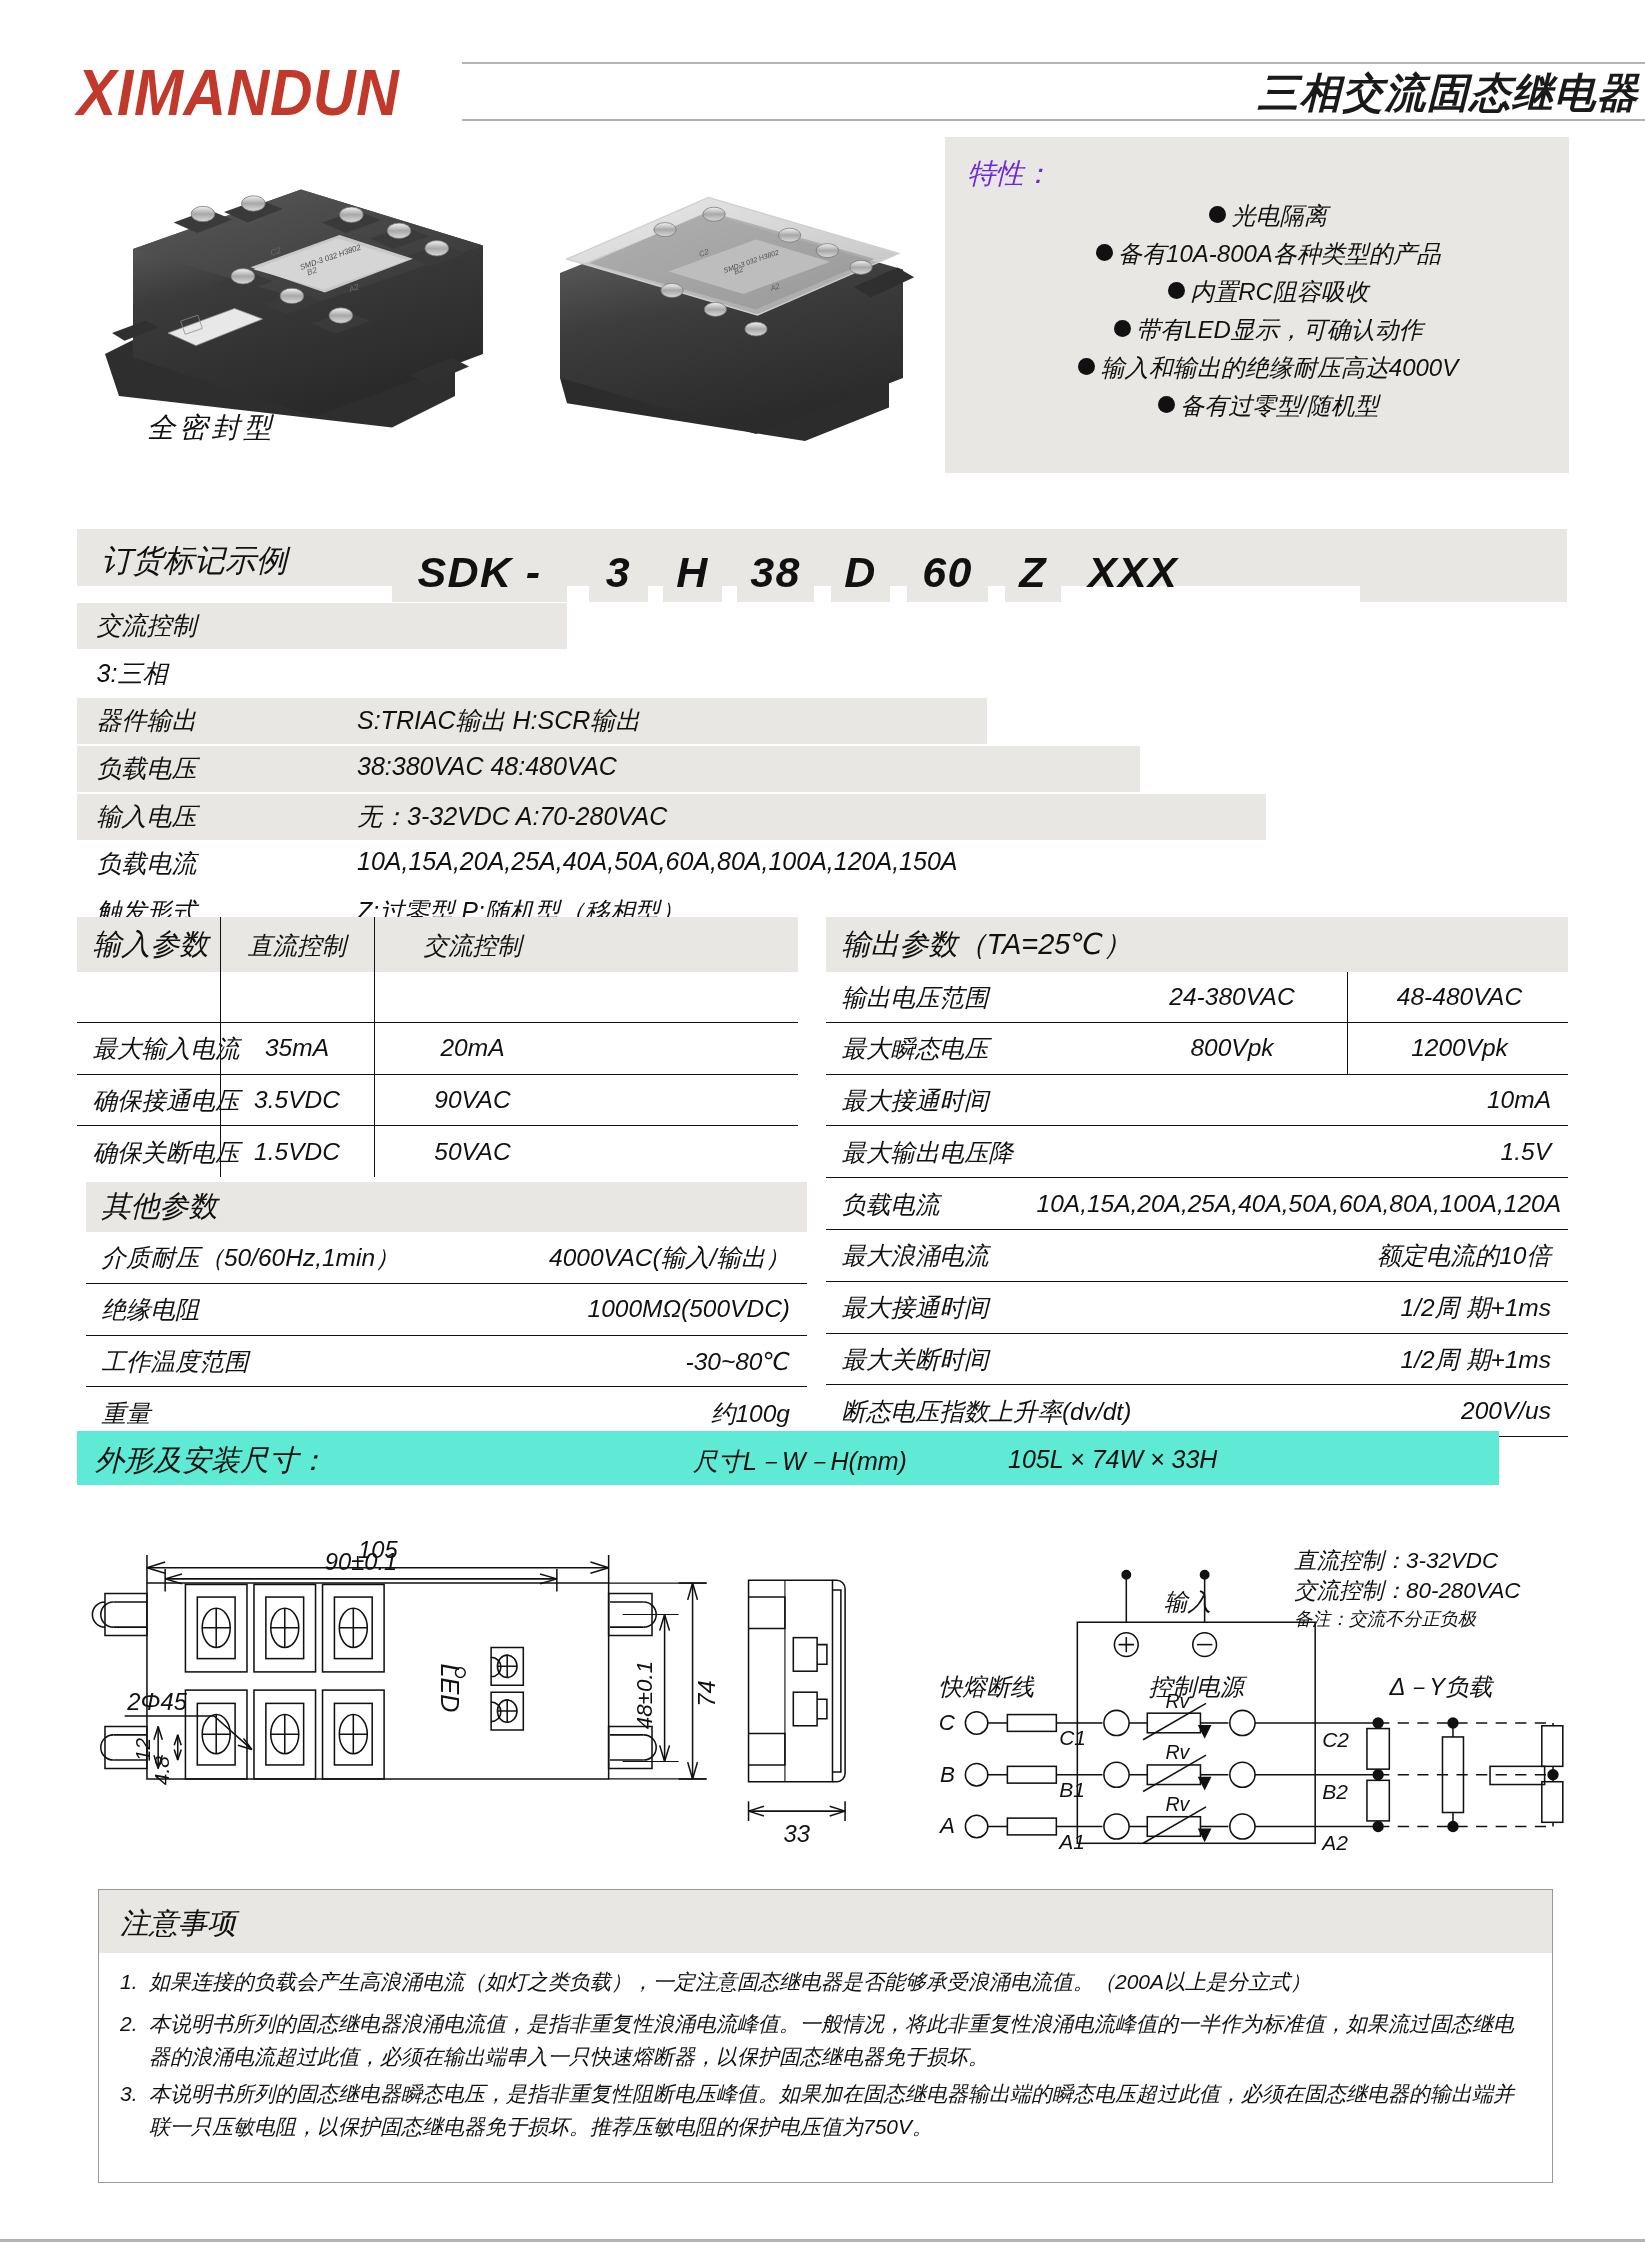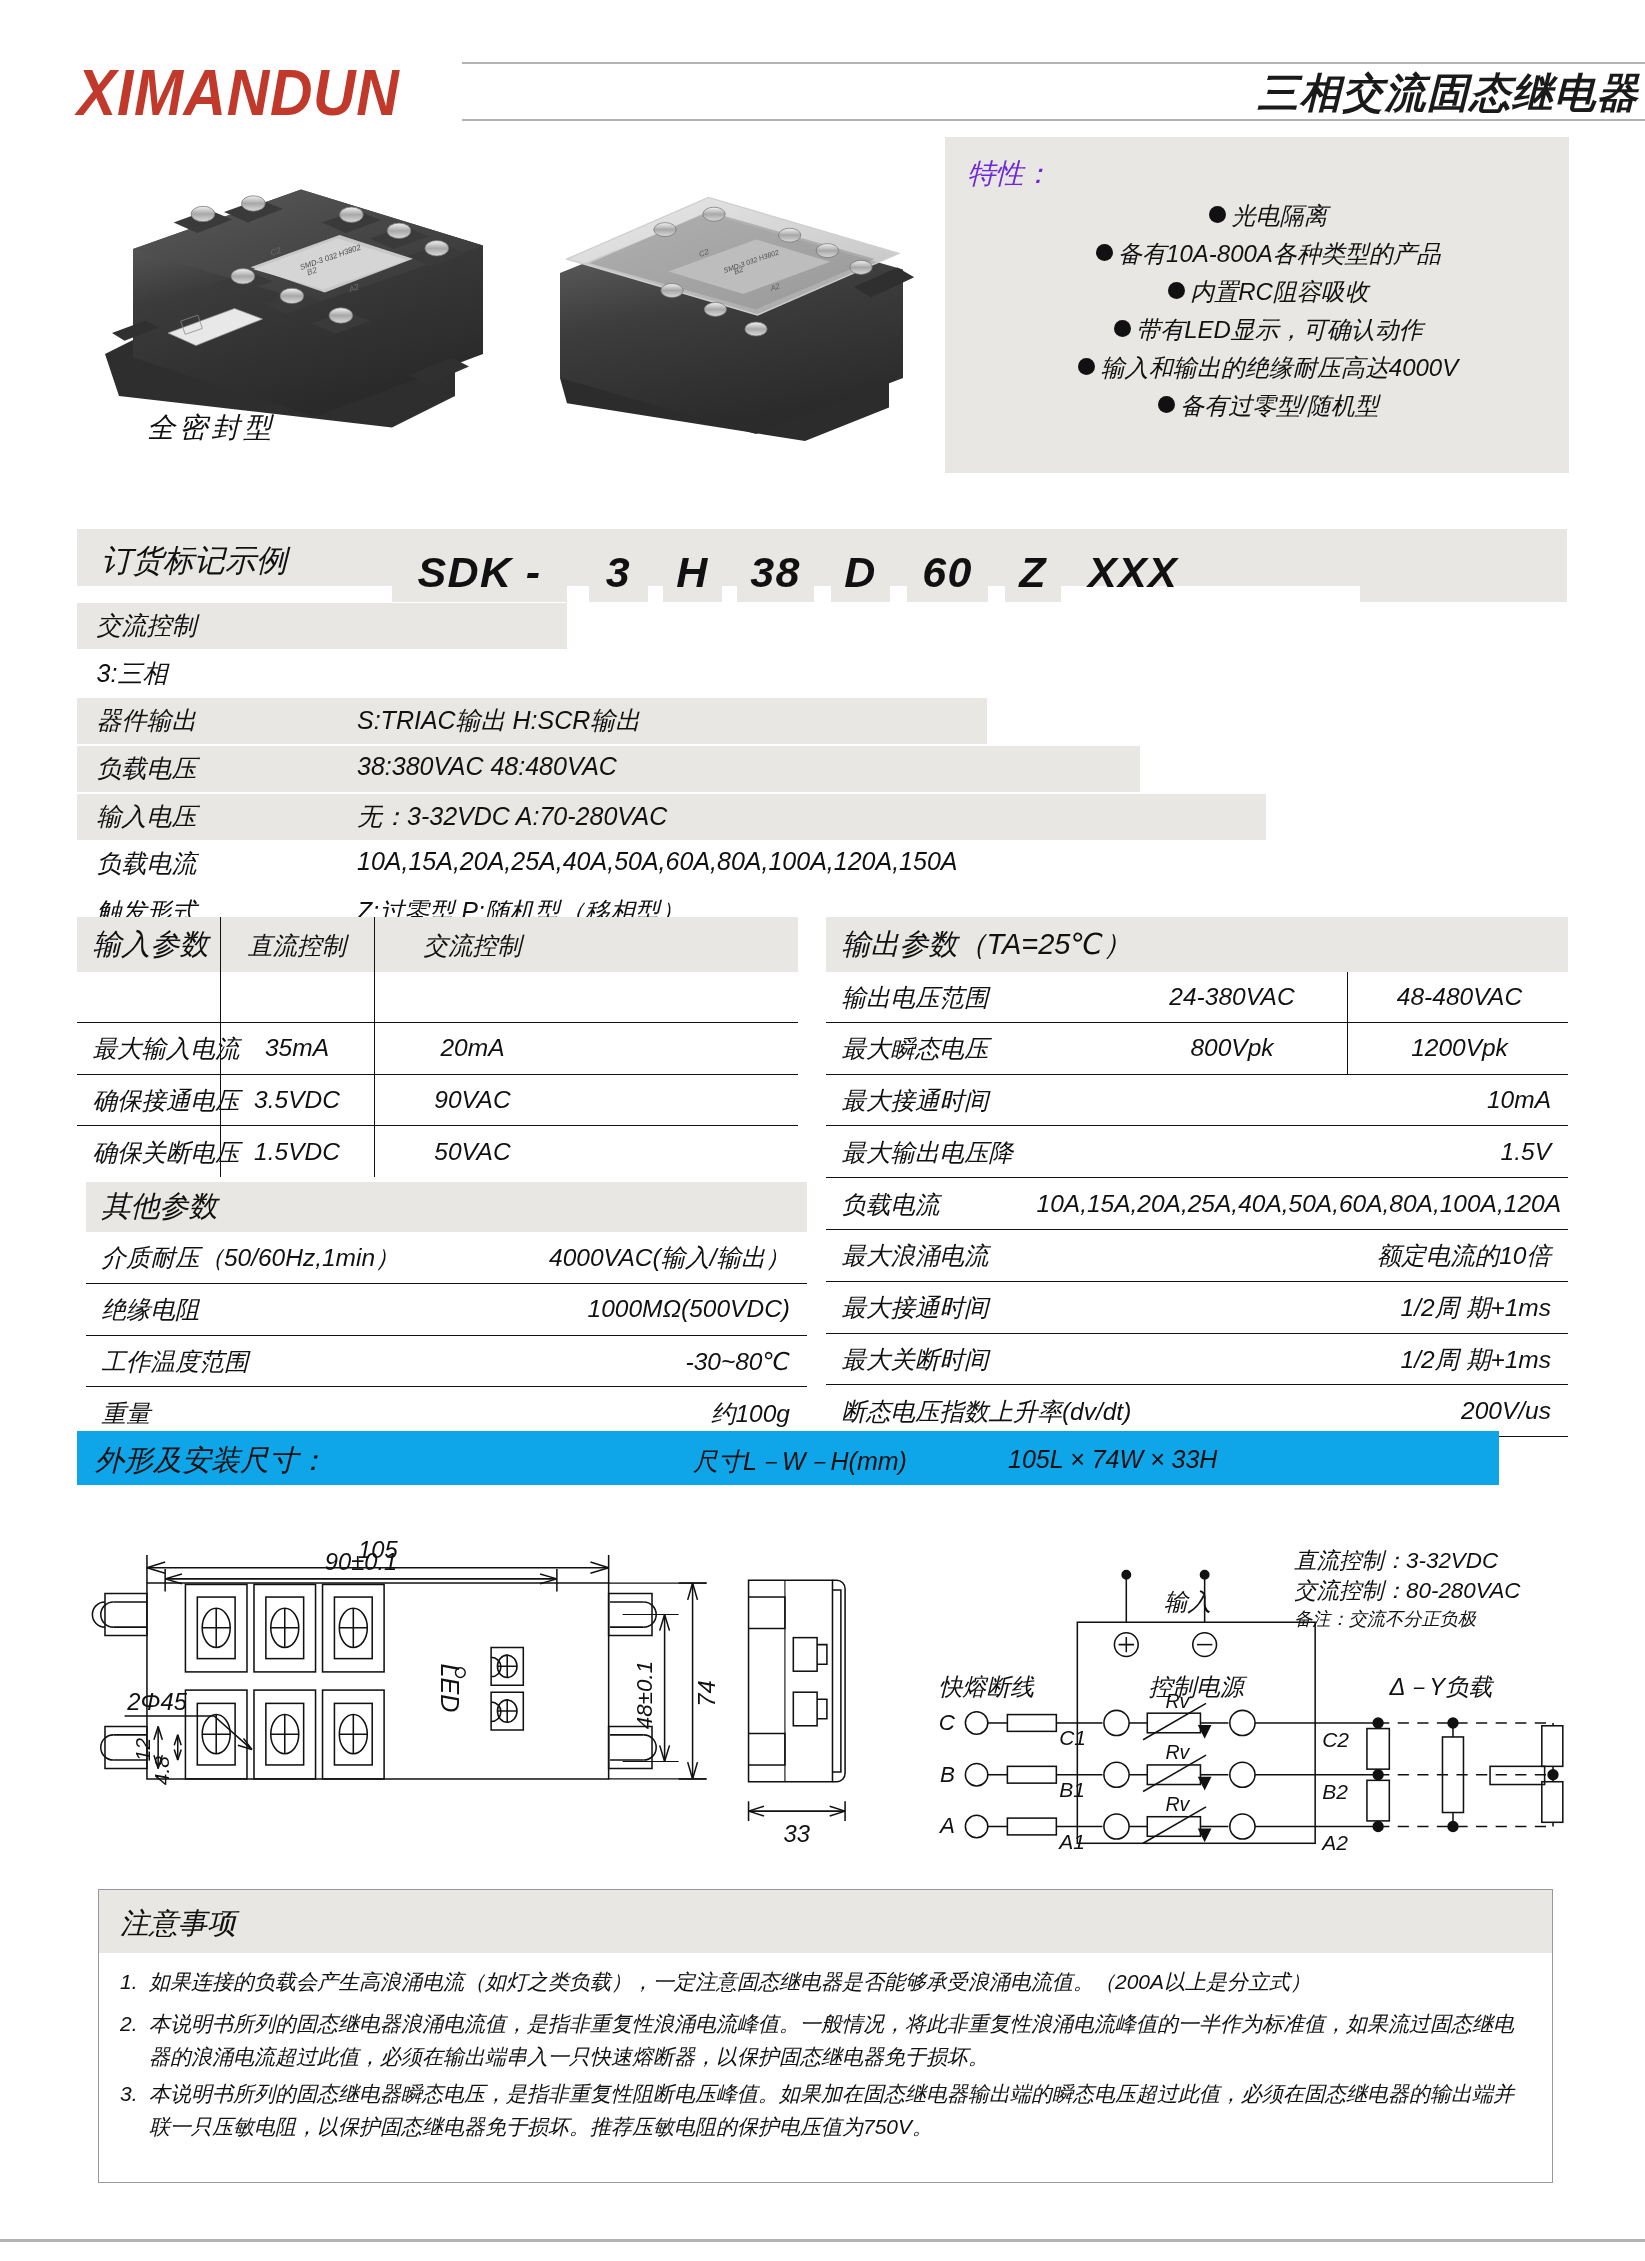--- a/index.html
+++ b/index.html
@@ -48,21 +48,21 @@
   .tbl{position:absolute;font-size:24.5px;color:#111;}
   .trow{position:absolute;left:0;width:100%;box-sizing:border-box;}
   .thead{background:#e9e7e3;}
   .cellL{position:absolute;left:15.4px;top:50%;transform:translateY(-50%);white-space:nowrap;}
   .cellC{position:absolute;top:50%;transform:translateY(-50%);text-align:center;white-space:nowrap;}
   .cellR{position:absolute;top:50%;transform:translateY(-50%);text-align:right;white-space:nowrap;}
   .hline{position:absolute;background:#111;height:1.4px;}
   .vline{position:absolute;background:#111;width:1.4px;}
 
   
-  .dimhd{position:absolute;left:77px;top:1431px;width:1422px;height:55px;background:#0ea5e9;}
+  .dimhd{position:absolute;left:77px;top:1431px;width:1422px;height:55px;background:#5eead4;}
   .dimhd .t1{position:absolute;left:18px;top:9.8px;font-size:29px;color:#111;}
   .dimhd .t2{position:absolute;left:616px;top:14px;font-size:25px;color:#111;}
   .dimhd .t3{position:absolute;left:931px;top:14px;font-size:25px;color:#111;}
 
   .drawing{position:absolute;left:77px;top:1485px;width:1490px;height:392px;background:#fff;}
 
   
   .notes{position:absolute;left:98px;top:1889px;width:1455px;height:294px;
          border:1.4px solid #999;box-sizing:border-box;}
   .notes-hd{position:absolute;left:0;top:0;width:100%;height:63px;background:#e9e7e3;}

